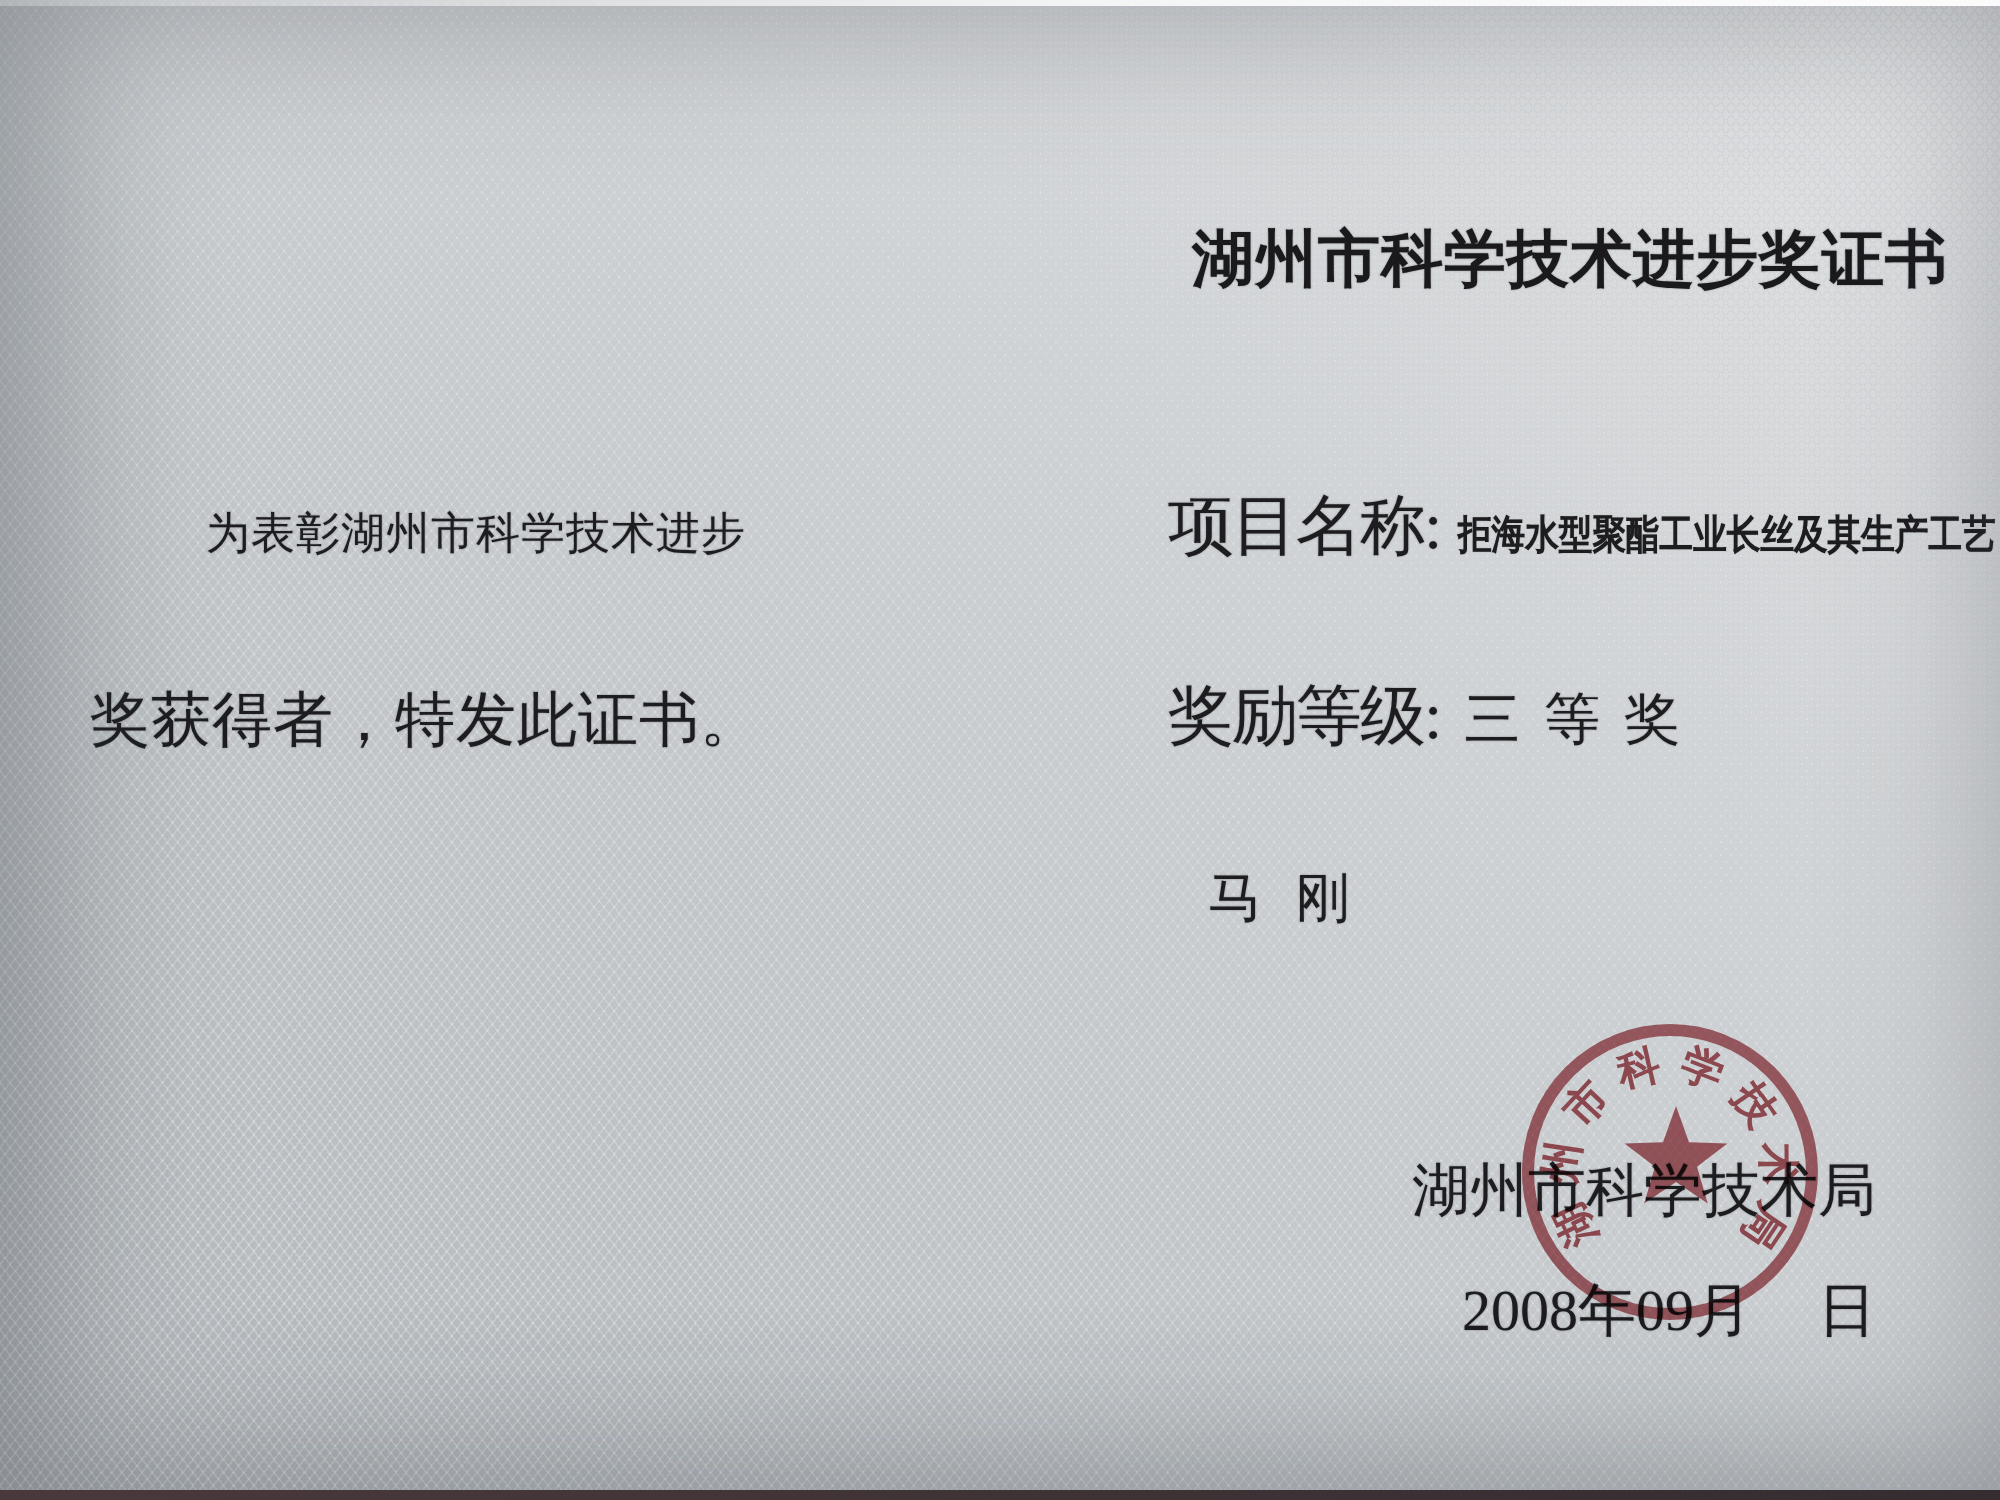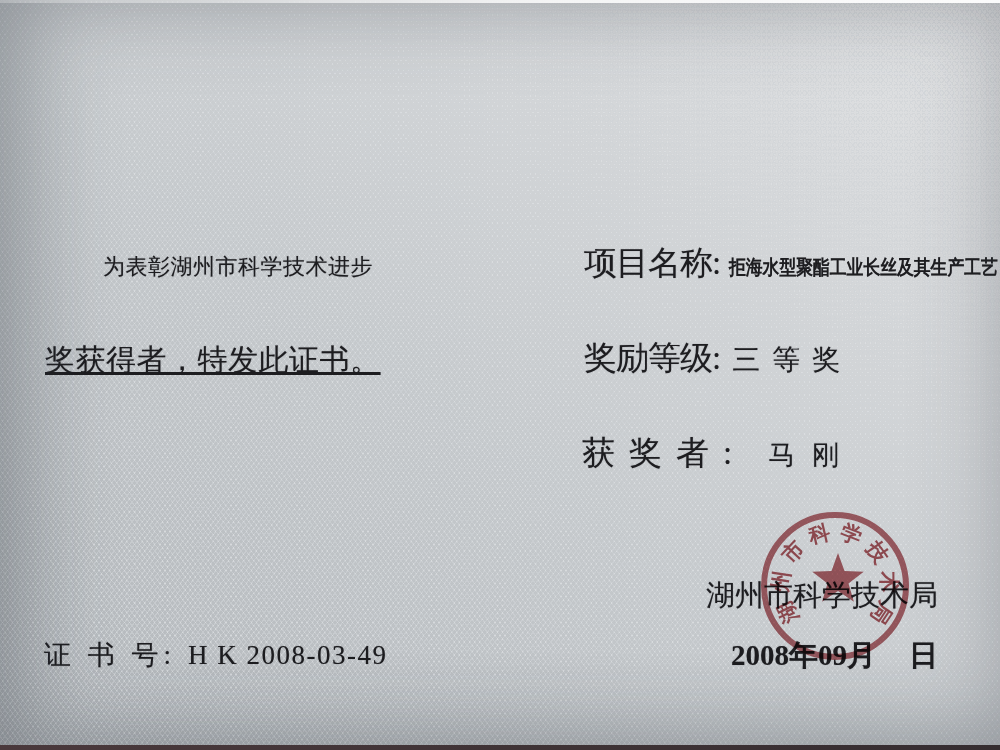--- a/index.html
+++ b/index.html
@@ -28,82 +28,79 @@
     position:absolute;bottom:0;left:0;right:0;height:5px;z-index:7;
     background:linear-gradient(to right,#4a393c,#352d30);
   }
   .txt{position:absolute;white-space:nowrap;text-shadow:0 0 1px rgba(40,40,46,0.45);}
   .title{
     left:596px;top:109px;
     font-family:"Liberation Sans", sans-serif;
     font-weight:700;font-size:31px;letter-spacing:0.5px;color:#1a1a1d;
   }
   .cit1{left:103px;top:252px;font-size:22px;letter-spacing:0.5px;}
-  .cit2{left:45px; top:340px;font-size:30px;letter-spacing:0.5px;text-decoration:underline;}
+  .cit2{left:45px; top:340px;font-size:30px;letter-spacing:0.5px;}
   .field{position:absolute;display:flex;align-items:baseline;white-space:nowrap;}
   .flabel{font-size:33px;letter-spacing:-1px;font-weight:400;text-shadow:0 0 1px rgba(40,40,46,0.45);}
   .row1{left:584px;top:241px;}
   .row1 .fvalue{
     display:inline-block;margin-left:9px;font-size:20px;font-weight:600;
     transform:scaleX(0.84);transform-origin:left bottom;letter-spacing:0;
     text-shadow:0 0 0.5px rgba(40,40,46,0.5);
   }
   .row2{left:584px;top:336px;text-align:center;}
   .row2 .fvalue{margin-left:12px;font-size:28px;letter-spacing:12px;text-shadow:0 0 1px rgba(40,40,46,0.45);}
   .row3{left:582px;top:431px;}
   .row3 .flabel{letter-spacing:14px;}
   .row3 .fvalue{margin-left:22px;font-size:27px;letter-spacing:5px;text-shadow:0 0 1px rgba(40,40,46,0.45);}
   .issuer{left:706px;top:576px;font-size:29px;letter-spacing:0;z-index:2;}
-  .dateline{left:731px;top:636px;font-size:29px;z-index:2;font-weight:bold;}
+  .dateline{left:731px;top:636px;font-size:29px;z-index:2;}
   .dateline .day{margin-left:33px;}
   .certno{left:44px;top:637px;font-size:27px;}
   .certno .cnlabel{letter-spacing:5px;}
   .certno .cnvalue{margin-left:12px;letter-spacing:1.5px;}
   .seal{
     position:absolute;left:750px;top:501px;width:170px;height:170px;z-index:3;
     mix-blend-mode:multiply;opacity:0.85;
   }
   .seal text{
     font-family:"Liberation Serif", serif;
     font-size:21px;letter-spacing:7px;fill:#a03a41;font-weight:600;
   }
 </style>
 </head>
 <body>
 
 <div class="photo">
 
+  <div class="txt title">湖州市科学技术进步奖证书</div>
 
   <div class="txt cit1">为表彰湖州市科学技术进步</div>
   <div class="txt cit2">奖获得者，特发此证书。</div>
 
   <div class="field row1">
     <span class="flabel">项目名称:</span>
     <span class="fvalue">拒海水型聚酯工业长丝及其生产工艺</span>
   </div>
 
   <div class="field row2">
     <span class="flabel">奖励等级:</span>
     <span class="fvalue">三等奖</span>
   </div>
 
   <div class="field row3">
-    <span class="flabel">获奖者:</span>
     <span class="fvalue">马 刚</span>
   </div>
 
   <div class="txt issuer">湖州市科学技术局</div>
 
   <div class="txt dateline">
     <span>2008年09月</span><span class="day">日</span>
   </div>
 
-  <div class="txt certno">
-    <span class="cnlabel">证 书 号:</span><span class="cnvalue">H K 2008-03-49</span>
-  </div>
 
   <svg class="seal" viewBox="0 0 170 170">
     <circle cx="85" cy="85" r="71" fill="none" stroke="#a03a41" stroke-width="6" stroke-opacity="0.9"></circle>
     <polygon fill="#a03a41" fill-opacity="0.92" points="88,52 94.5,70.1 113.7,70.7 98.5,82.4 103.9,100.8 88,90 72.1,100.8 77.5,82.4 62.3,70.7 81.5,70.1"></polygon>
     <path id="sealArc" d="M 51.8 118.2 A 47 47 0 1 1 118.2 118.2" fill="none"></path>
     <text>
       <textPath href="#sealArc" startOffset="2">湖州市科学技术局</textPath>
     </text>
   </svg>
 

